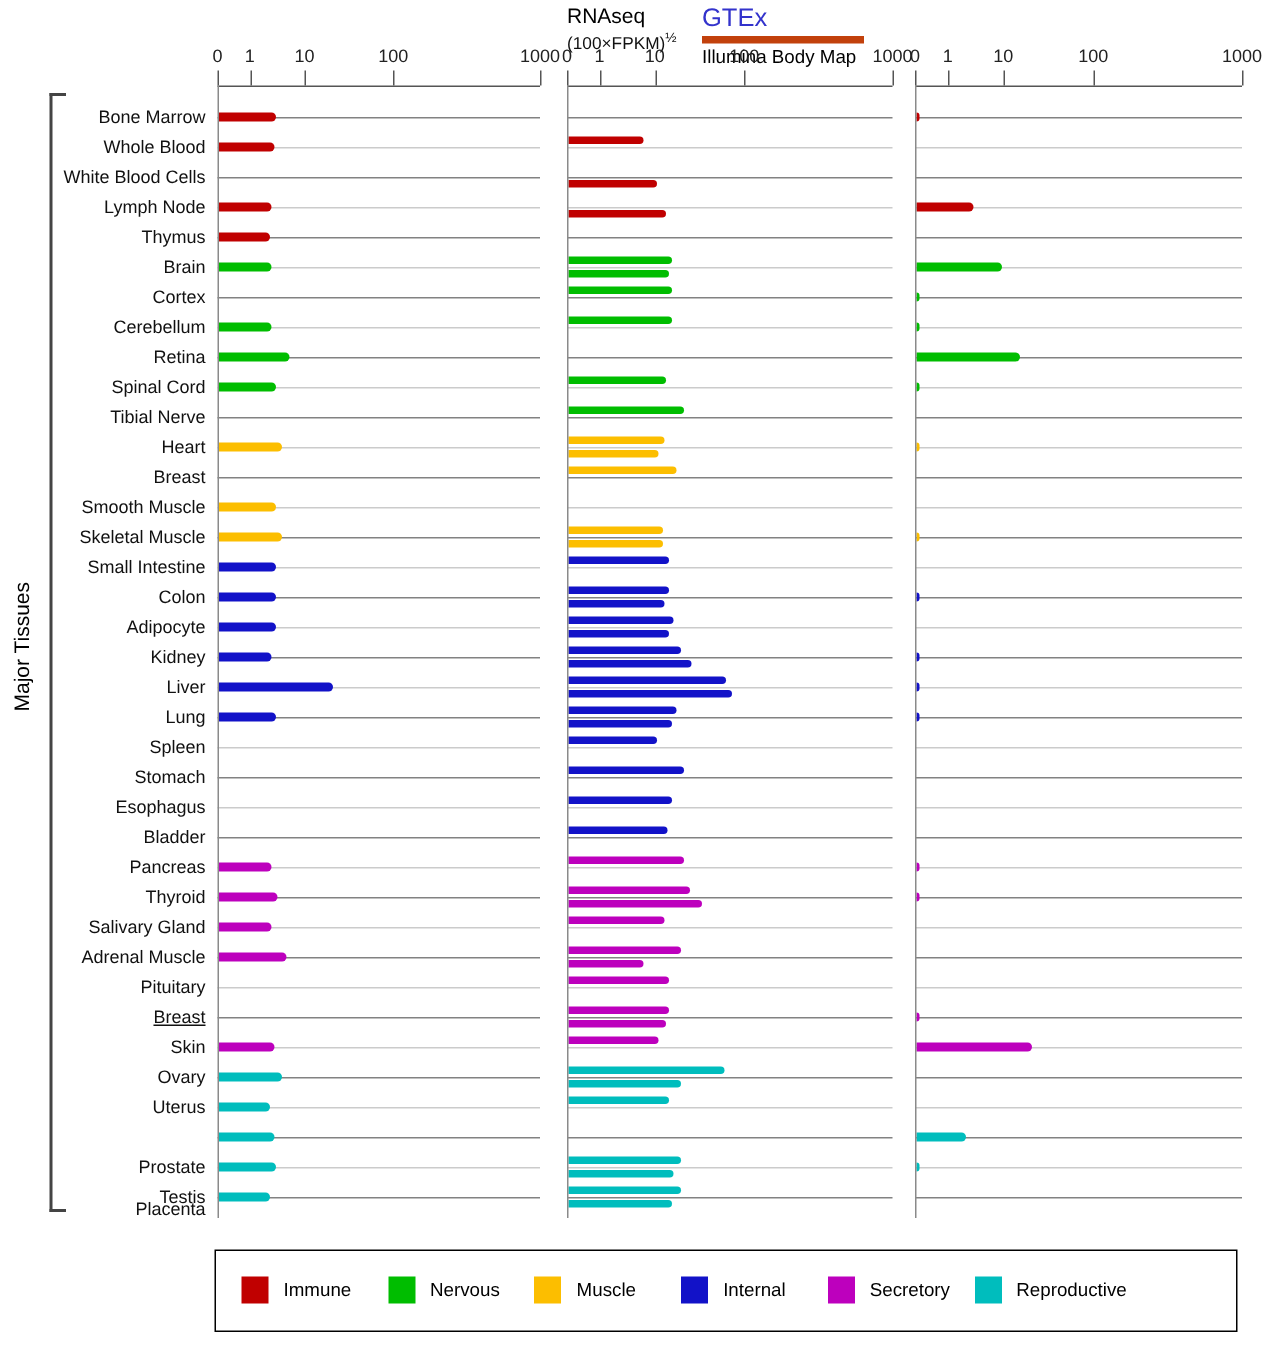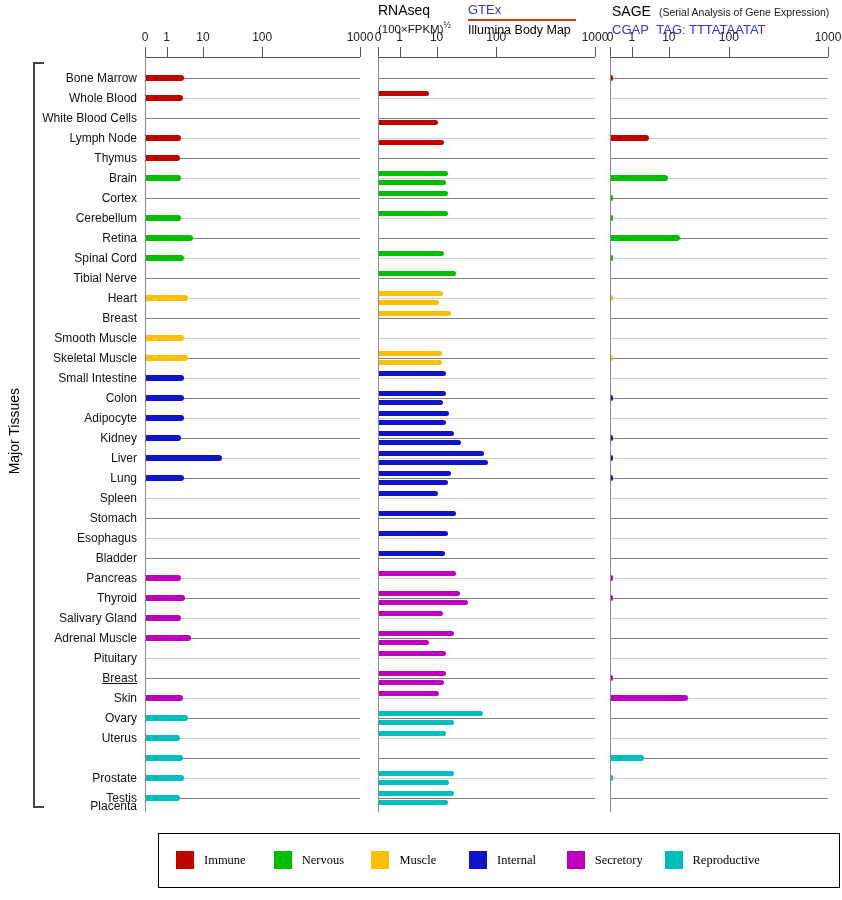--- a/index.html
+++ b/index.html
@@ -4,35 +4,35 @@
 <style>
   html,body{margin:0;padding:0;background:#fff;}
   body{font-family:"Liberation Sans",sans-serif;color:#111;}
   #stage{position:relative;width:842px;height:900px;background:#fff;overflow:hidden;}
   .h-title{font-size:14px;color:#000;}
   .h-small{font-size:10.5px;color:#222;margin-left:8px;}
   .h-line2{font-size:13px;margin-top:2px;white-space:nowrap;}
   .link{color:#3333cc;text-decoration:none;cursor:pointer;}
   .frac{font-size:9px;vertical-align:super;}
   .hdr{position:absolute;white-space:nowrap;}
-  .gtex-top{border-bottom:2px solid #c2410c;width:108px;padding-bottom:2px;font-size:13px;}
+  .gtex-top{border-bottom:5px solid #c2410c;width:108px;padding-bottom:2px;font-size:17px;}
   .gtex-sub{font-size:12.5px;padding-top:2px;color:#000;}
   .panel{position:absolute;top:30px;height:782px;}
   .baseline{position:absolute;height:1px;background:#555;left:0;top:27px;width:100%;}
   .spine{position:absolute;width:1px;background:#8a8a8a;left:0;top:27px;height:755px;}
   .tick{position:absolute;width:1px;height:10px;top:17px;background:#555;}
   .ticklab{position:absolute;top:0;width:44px;margin-left:-22px;text-align:center;font-size:12px;color:#222;}
   .gridline{position:absolute;left:0;height:1px;width:100%;}
   .bar{position:absolute;left:1px;border-radius:0 3px 3px 0;}
   #labels{position:absolute;left:0;top:30px;width:137px;height:782px;}
   .tlabel{position:absolute;left:0;width:137px;height:16px;line-height:16px;text-align:right;font-size:12px;color:#111;white-space:nowrap;}
   #bracket-v{position:absolute;left:33px;top:62px;width:2px;height:746px;background:#444;}
   .bracket-arm{position:absolute;left:33px;width:11px;height:2px;background:#444;}
   #vlabel{position:absolute;left:6px;top:388px;writing-mode:vertical-rl;transform:rotate(180deg);font-size:14px;color:#000;}
-  #legend{position:absolute;left:158px;top:833px;width:680px;height:53px;border:1.5px solid #000;font-family:Liberation Serif, serif;}
+  #legend{position:absolute;left:143px;top:833px;width:680px;height:53px;border:1.5px solid #000;}
   .leg-item{position:absolute;top:0;height:53px;}
   .leg-swatch{position:absolute;top:17px;width:18px;height:18px;}
   .leg-label{position:absolute;left:28px;top:17px;height:18px;line-height:18px;font-size:12.5px;color:#000;white-space:nowrap;}
 </style>
 </head>
 <body>
 
 <div id="stage">
 
 
@@ -40,29 +40,20 @@
     <div class="h-title">RNAseq</div>
     <div class="h-line2" style="font-size:11.5px;">
       <span>(100×FPKM)</span><sup class="frac">½</sup>
     </div>
   </div>
   <div class="hdr" style="left:468px;top:2px;">
     <div class="gtex-top"><span class="link">GTEx</span></div>
     <div class="gtex-sub">Illumina Body Map</div>
   </div>
 
-  <div class="hdr" style="left:612px;top:2px;">
-    <div>
-      <span class="h-title">SAGE</span><span class="h-small">(Serial Analysis of Gene Expression)</span>
-    </div>
-    <div class="h-line2">
-      <span class="link">CGAP</span>
-      <span class="link" style="margin-left:4px;">TAG: TTTATAATAT</span>
-    </div>
-  </div>
 
   <div id="vlabel">Major Tissues</div>
   <div id="bracket-v"></div>
   <div class="bracket-arm" style="top:62px;"></div>
   <div class="bracket-arm" style="top:806px;"></div>
 
   <div id="labels">
       <div class="tlabel" style="top: 40px;">Bone Marrow</div>
       <div class="tlabel" style="top: 60px;">Whole Blood</div>
       <div class="tlabel" style="top: 80px;">White Blood Cells</div>

